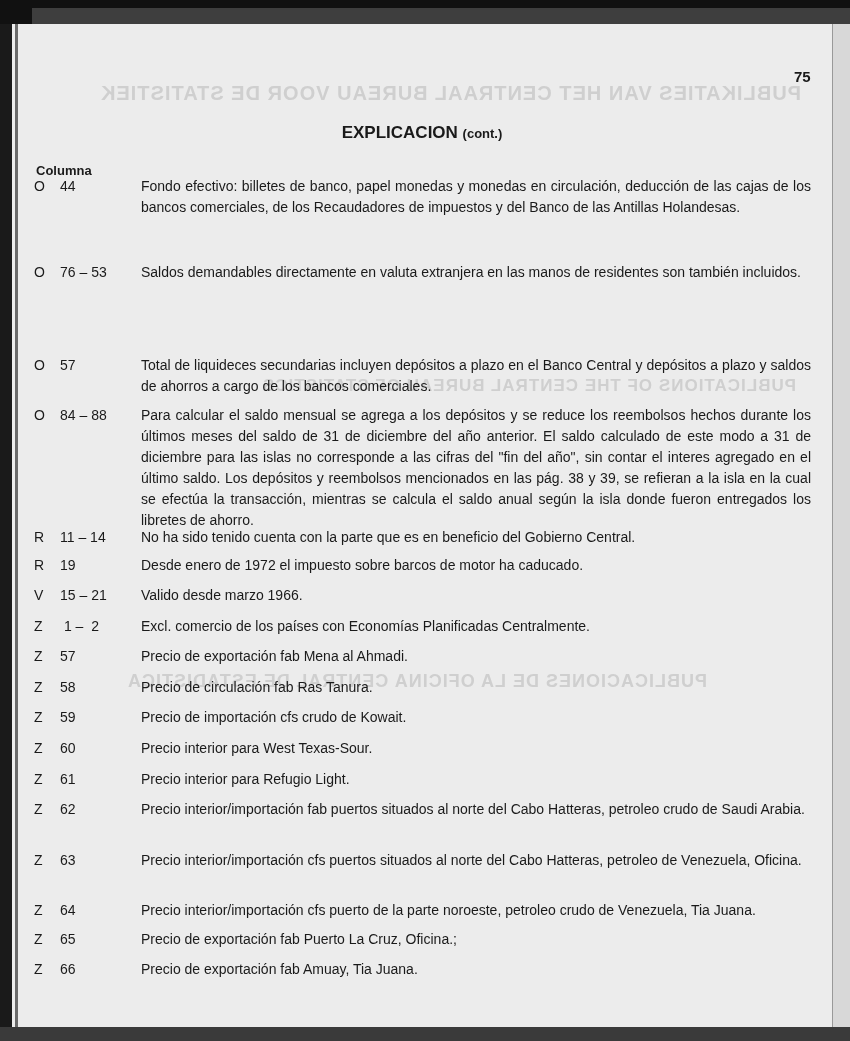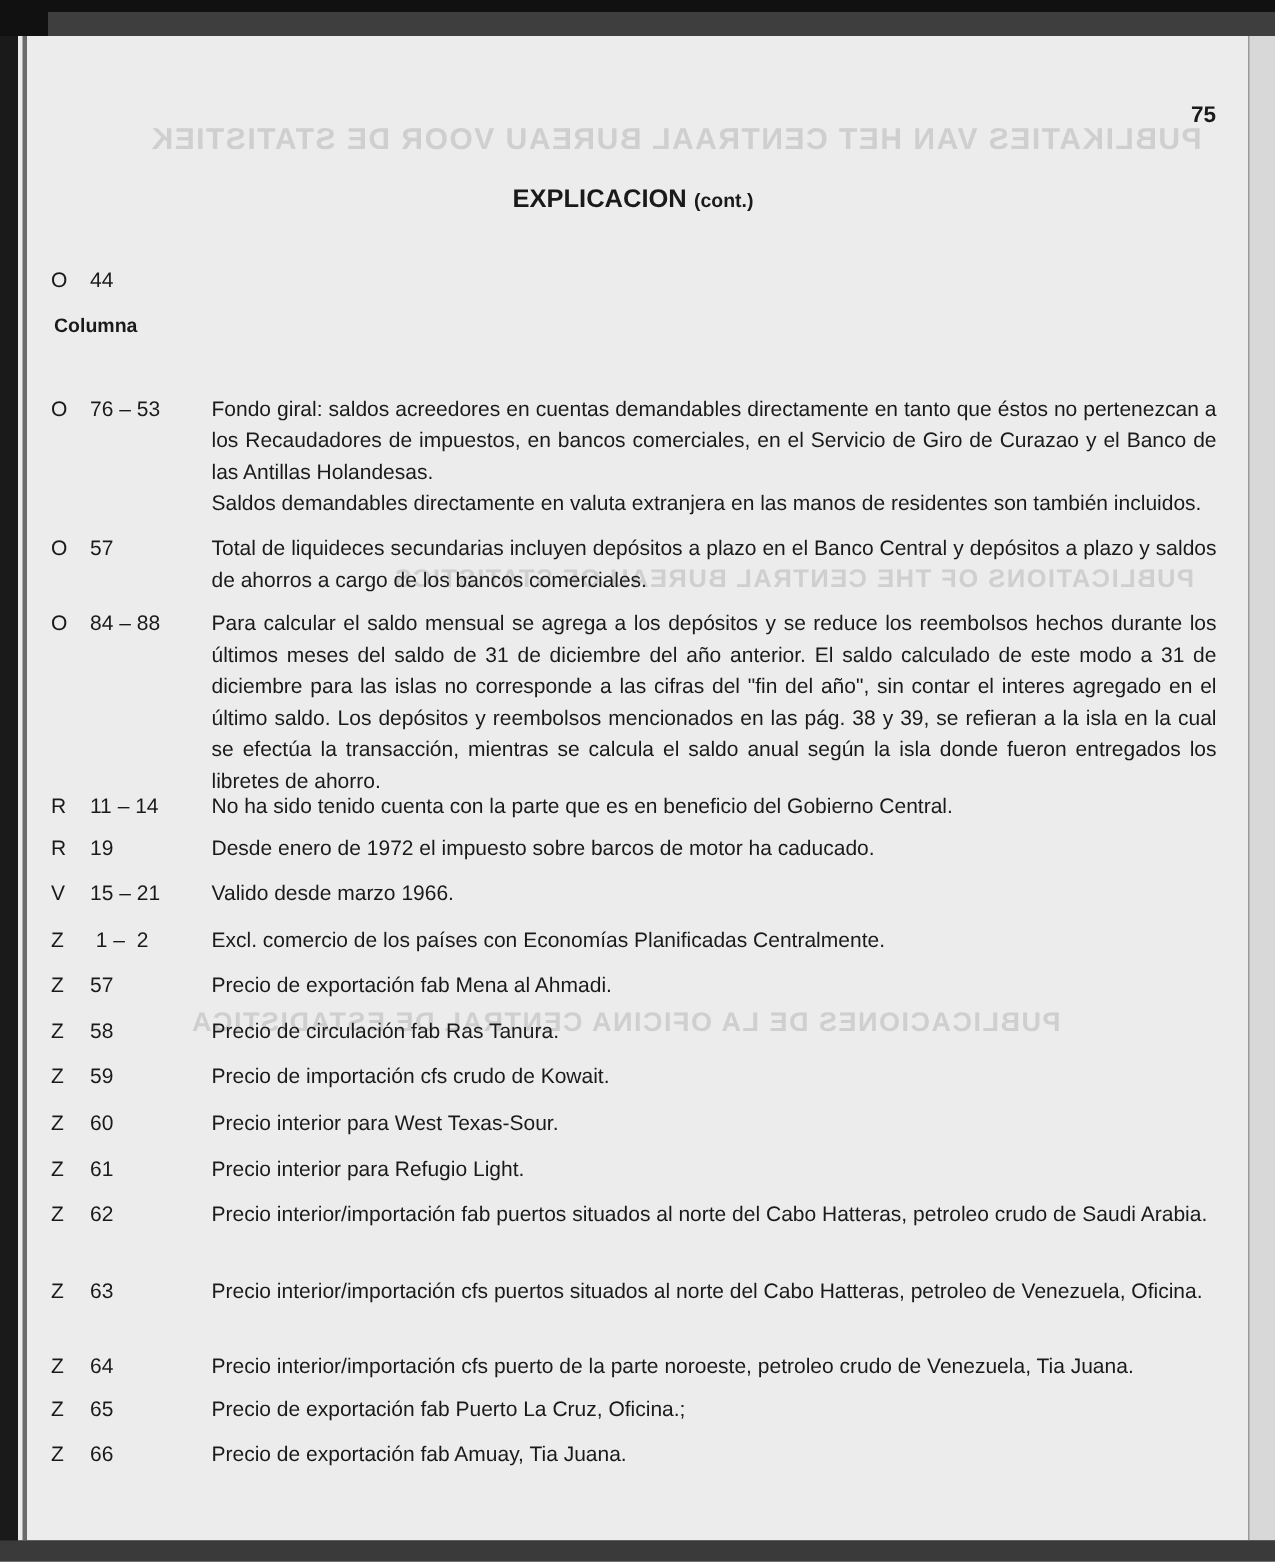--- a/index.html
+++ b/index.html
@@ -17,21 +17,21 @@
   }
   .right-edge { position:absolute; left:832px; top:24px; width:18px; height:1003px; background:#d8d8d8; border-left:1px solid #999; }
   .spine { position:absolute; left:15px; top:24px; width:3px; height:1003px; background:#6a6a6a; }
   .ghost {
     position:absolute; color:#cfcfcf; font-size:20px; font-weight:bold; letter-spacing:1px;
     transform:scaleX(-1); white-space:nowrap;
   }
   .page-number { position:absolute; left:782px; top:44px; font-size:15px; font-weight:bold; color:#1a1a1a;text-align:right; }
   .title { position:absolute; left:0; width:820px; top:99px; text-align:center; font-size:17px; font-weight:bold; color:#1a1a1a; }
   .title .sub { font-size:13px; }
-  .col-head { position:absolute; left:24px; top:139px; font-size:13px; font-weight:bold; color:#1a1a1a;margin-top:46px; }
+  .col-head { position:absolute; left:24px; top:139px; font-size:13px; font-weight:bold; color:#1a1a1a; }
   .entry { position:absolute; left:0; width:820px; color:#1a1a1a; font-size:14px; line-height:21px; }
   .entry .letter { position:absolute; left:22px; top:0; }
   .entry .num { position:absolute; left:48px; top:0; white-space:pre; }
   .entry .text { position:absolute; left:129px; width:670px; text-align:justify; }
   .entry .text p { margin:0; }
 </style>
 </head>
 <body>
 
 <div class="top-band"></div>
@@ -46,28 +46,28 @@
   <div class="title">
     <span>EXPLICACION</span>
     <span class="sub">(cont.)</span>
   </div>
   <div class="col-head">Columna</div>
 
   <div class="entry" style="top:152px">
     <span class="letter">O</span>
     <span class="num">44</span>
     <div class="text">
+      <p>Fondo efectivo: billetes de banco, papel monedas y monedas en circulación, deducción de las cajas de los bancos comerciales, de los Recaudadores de impuestos y del Banco de las Antillas Holandesas.</p>
     </div>
   </div>
 
   <div class="entry" style="top:238px">
     <span class="letter">O</span>
     <span class="num">76 – 53</span>
     <div class="text">
-      <p>Fondo giral: saldos acreedores en cuentas demandables directamente en tanto que éstos no pertenezcan a los Recaudadores de impuestos, en bancos comerciales, en el Servicio de Giro de Curazao y el Banco de las Antillas Holandesas.</p>
       <p>Saldos demandables directamente en valuta extranjera en las manos de residentes son también incluidos.</p>
     </div>
   </div>
 
   <div class="entry" style="top:331px">
     <span class="letter">O</span>
     <span class="num">57</span>
     <div class="text">
       <p>Total de liquideces secundarias incluyen depósitos a plazo en el Banco Central y depósitos a plazo y saldos de ahorros a cargo de los bancos comerciales.</p>
     </div>

